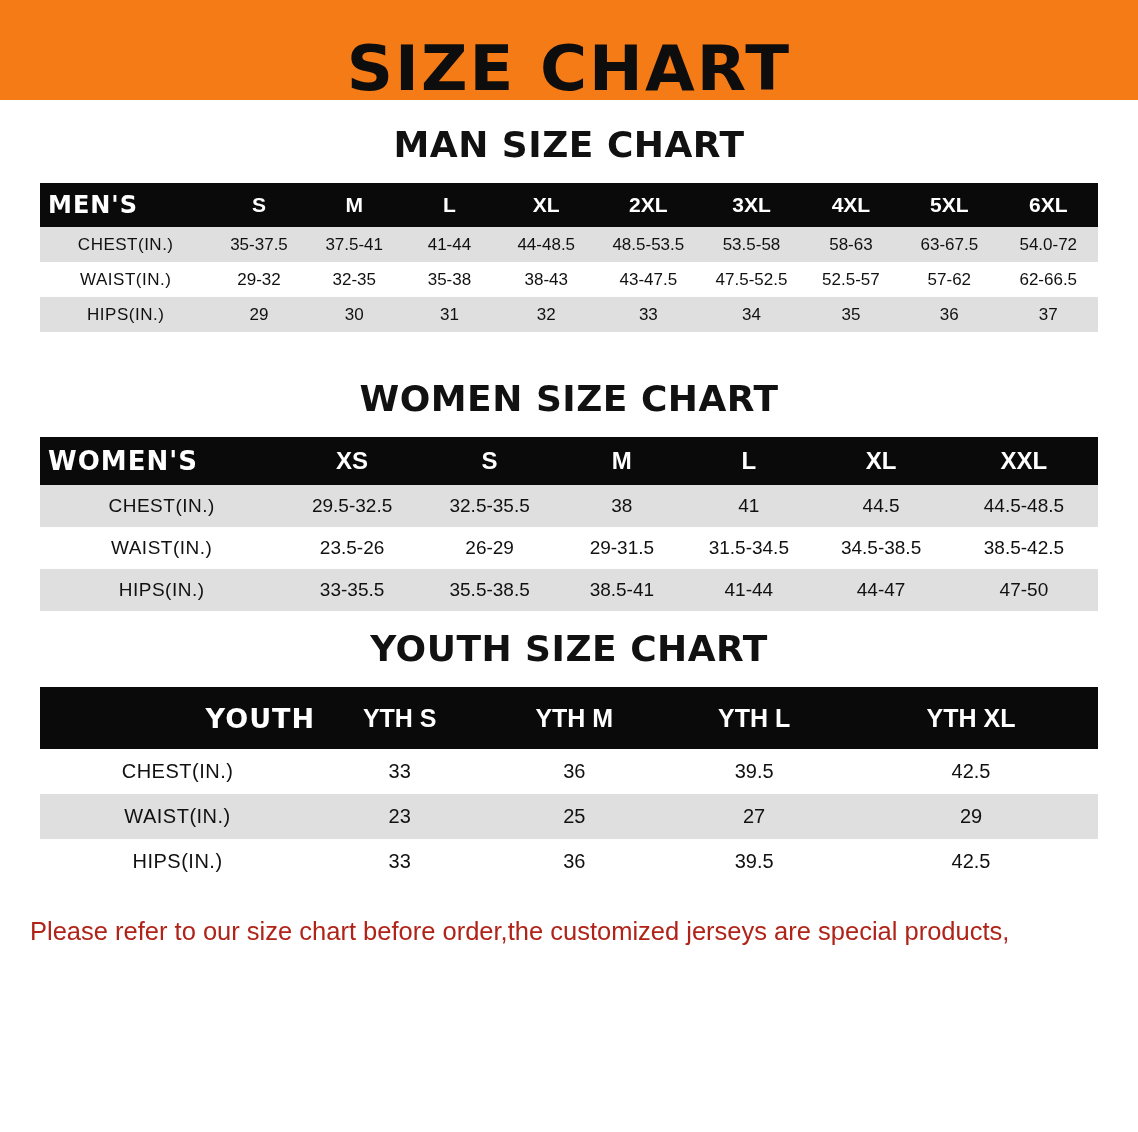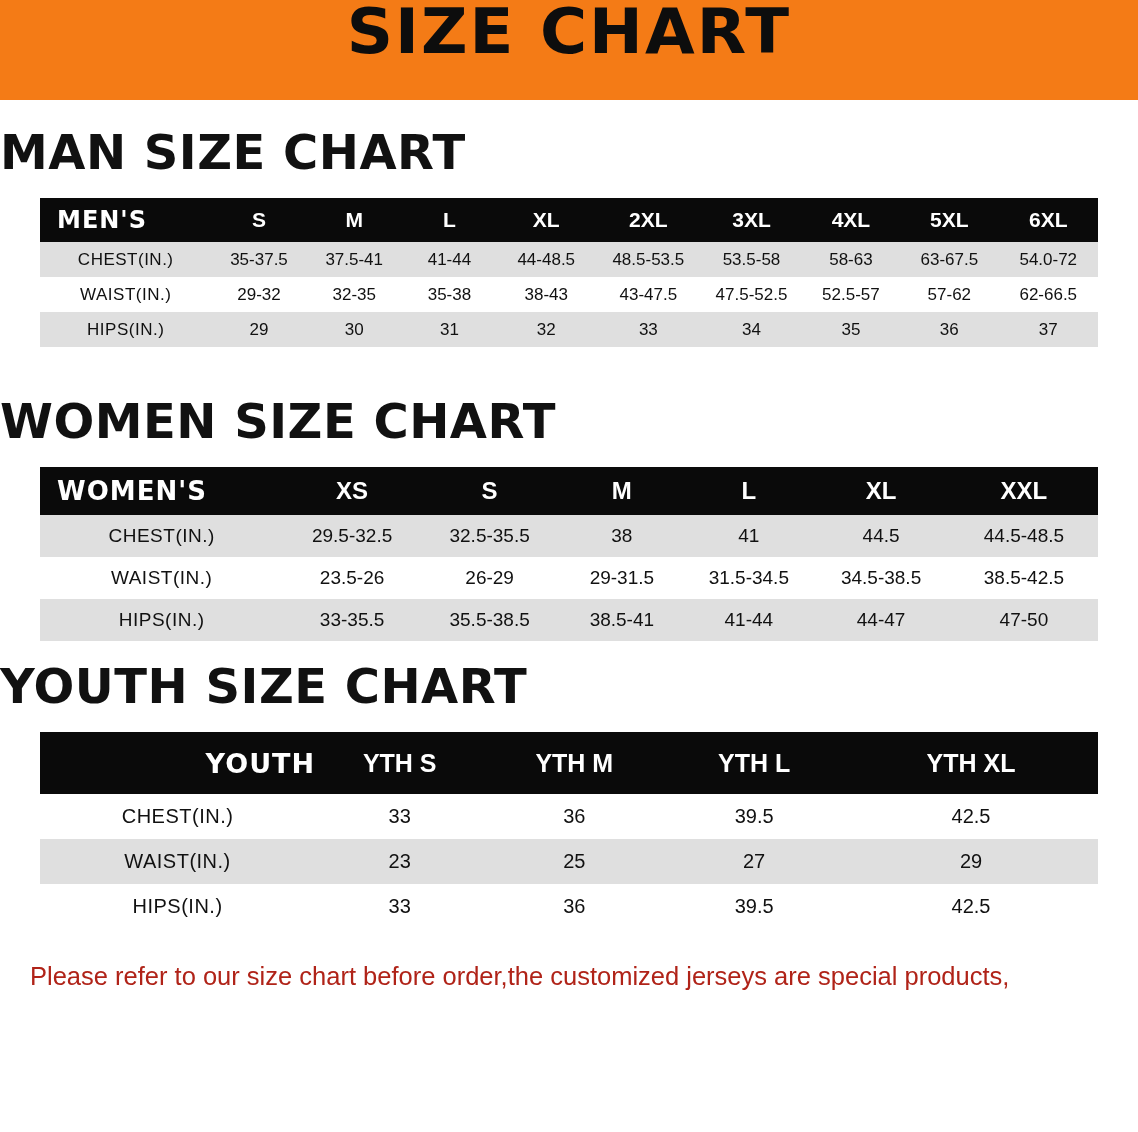--- a/index.html
+++ b/index.html
@@ -19,38 +19,39 @@
     height: 1132px;
     background: #ffffff;
   }
 
   
   .banner {
     width: 100%;
     height: 100px;
     background: #f47b16;
     display: flex;
-    align-items: flex-start;
+    align-items: flex-end;
     justify-content: center;
   }
   .banner-title {
     font-family: "DejaVu Sans", sans-serif;
     font-weight: bold;
     font-size: 63px;
     letter-spacing: 2px;
     color: #0d0d0d;
     line-height: 1;
     transform: scaleX(1.02);
   }
 
   
   .section-title {
+    text-align: center;
     font-family: "DejaVu Sans", sans-serif;
     font-weight: bold;
-    font-size: 48px;
+    font-size: 36px;
     color: #111111;
     letter-spacing: 0.5px;
   }
   .t-man   { margin-top: 24px; }
   .t-women { margin-top: 46px; }
   .t-youth { margin-top: 17px; }
 
   
   .tbl-wrap {
     padding: 0 40px;
@@ -73,21 +74,21 @@
   
   table.size thead tr {
     background: #0a0a0a;
   }
   table.size thead th {
     color: #ffffff;
     font-weight: bold;
   }
   table.size thead th.lead {
     text-align: left;
-    padding-left: 17px;
+    padding-left: 8px;
     font-family: "DejaVu Sans", sans-serif;
     letter-spacing: 1px;
   }
   
   table.size tbody tr.even { background: #dfdfdf; }
   table.size tbody tr.odd  { background: #ffffff; }
   table.size tbody td.lead {
     font-weight: normal;
     letter-spacing: 0.5px;
   }

